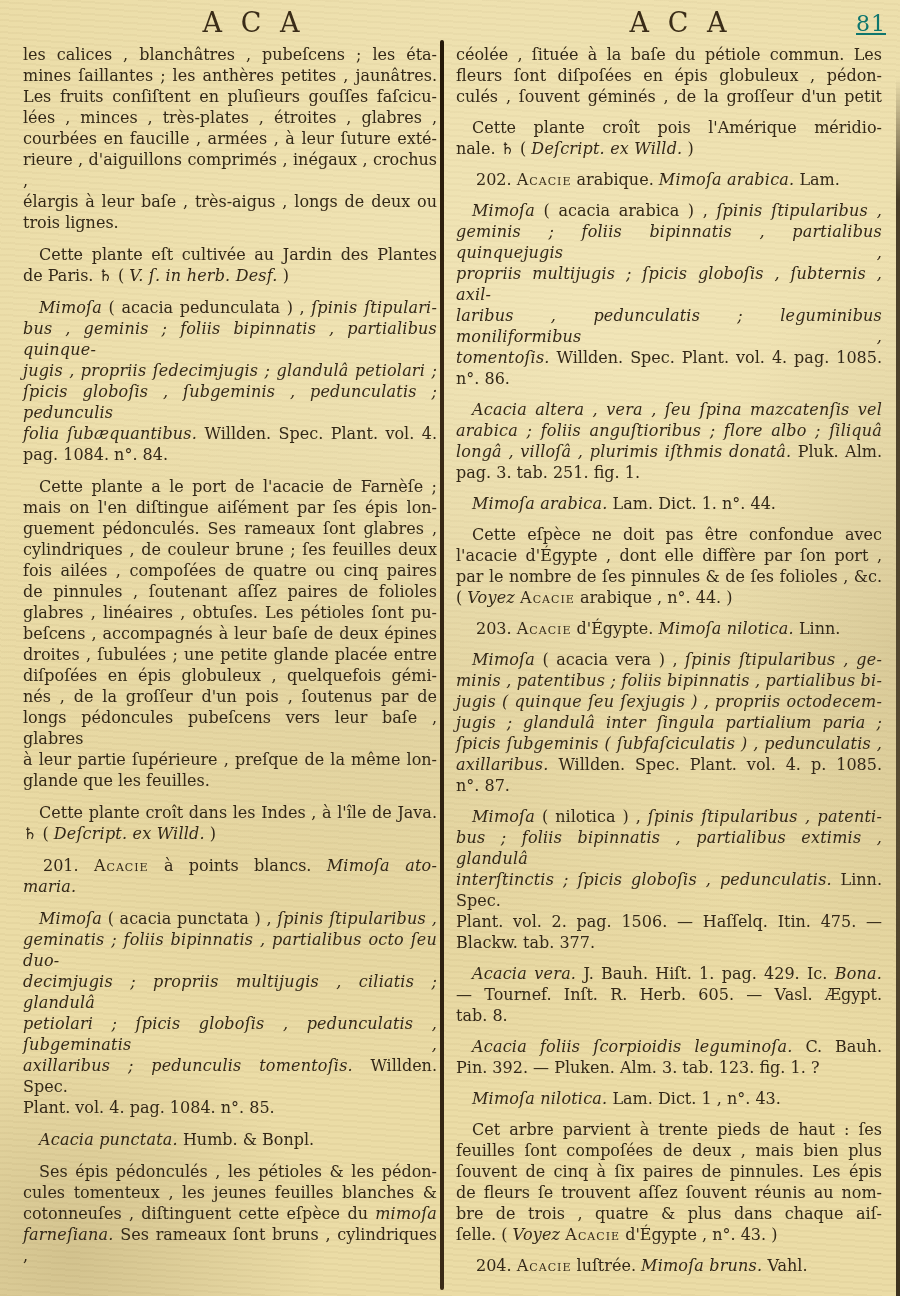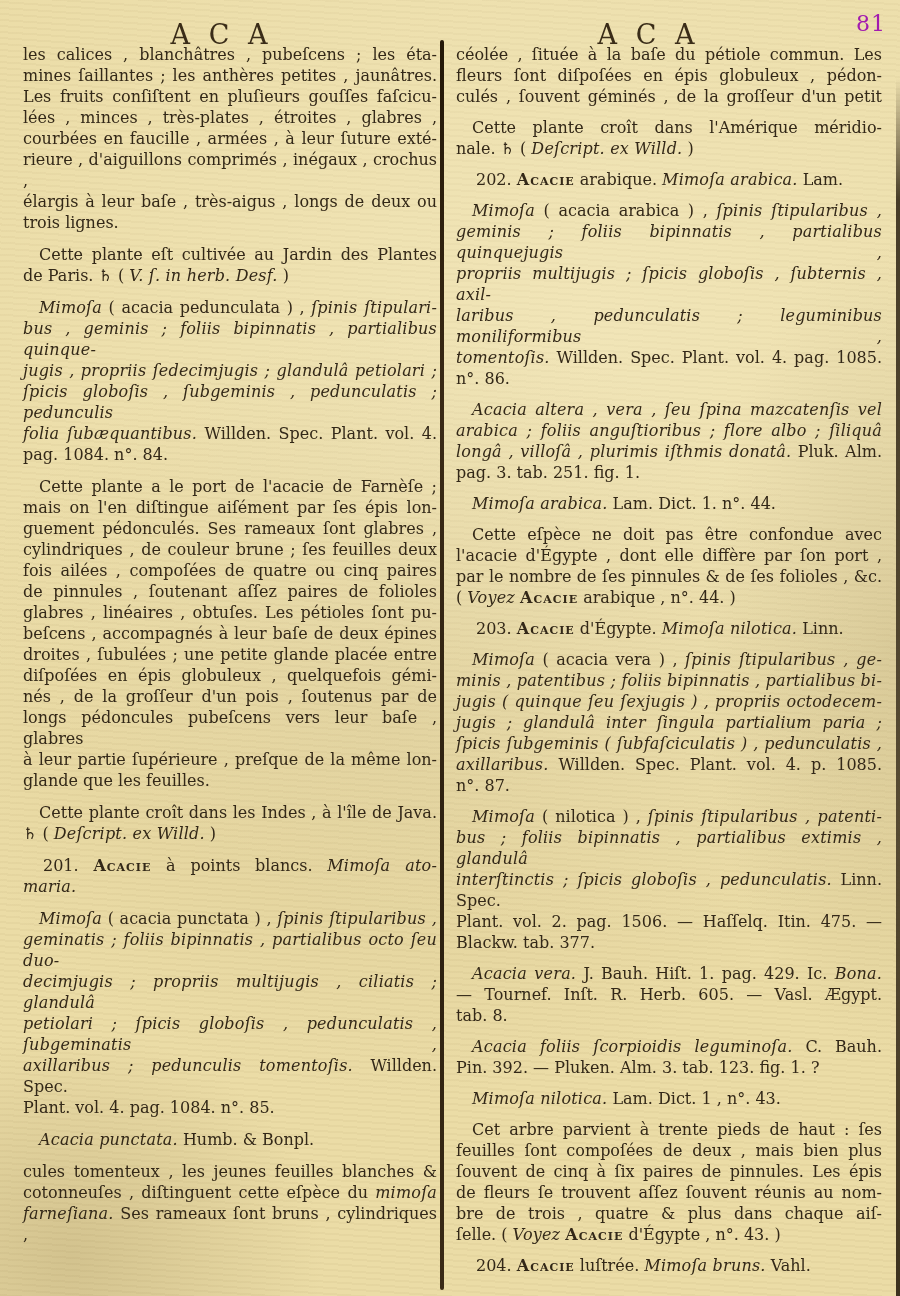--- a/index.html
+++ b/index.html
@@ -11,39 +11,39 @@
   }
   .page::before{
     content:"";position:absolute;inset:0;pointer-events:none;
     background:
       radial-gradient(ellipse 120% 70% at 65% 25%, rgba(255,250,225,0.30), transparent 70%),
       radial-gradient(ellipse 70% 40% at 45% 55%, rgba(120,95,45,0.10), transparent 75%),
       radial-gradient(ellipse 40% 25% at 8% 97%, rgba(100,78,35,0.18), transparent 70%),
       radial-gradient(ellipse 30% 45% at 99% 50%, rgba(100,78,35,0.16), transparent 70%),
       repeating-linear-gradient(4deg, rgba(125,100,52,0.05) 0 2px, transparent 2px 6px);
   }
-  .running-title{position:absolute;top:19px;font-size:27px;letter-spacing:2px;word-spacing:6px;color:#3a2c18;}
+  .running-title{position:absolute;top:7px;font-size:27px;letter-spacing:2px;word-spacing:6px;color:#3a2c18;padding-left:32px;}
   .running-title.left{left:0;width:440px;text-align:center;}
   .running-title.right{left:447px;width:400px;text-align:center;}
-  .page-number{position:absolute;top:11px;right:14px;font-size:22px;letter-spacing:1px;color:#a21caf;}
+  .page-number{position:absolute;top:11px;right:14px;font-size:22px;letter-spacing:1px;color:#0f766e;text-decoration:underline;}
   .divider{position:absolute;left:440px;top:40px;height:1250px;width:4px;border-radius:2px;
     background:linear-gradient(#241808 2%, #3a2a16 30%, #2c2010 70%, #3a2a16);}
   .right-edge{position:absolute;right:0;top:78px;bottom:0;width:4px;
     background:linear-gradient(rgba(42,31,16,0), rgba(42,31,16,0.85) 10%, rgba(42,31,16,0.75) 60%, rgba(42,31,16,0.9));}
   .col{position:absolute;top:44px;font-size:16px;line-height:21px;}
   .col-left{left:23px;width:414px;}
   .col-right{left:456px;width:426px;}
   .para{margin:0 0 11px;}
   .col-right .para{margin-bottom:10px;}
   .para.head{margin-top:6px;}
   .line{text-align:justify;text-align-last:justify;min-height:21px;}
   .line.lastline{text-align-last:auto;}
   .line.first{text-indent:16px;}
   .head .line.first{text-indent:20px;}
-  .sc{font-variant:small-caps;letter-spacing:1px;font-weight:bold;}
+  .sc{font-variant:small-caps;letter-spacing:1px;}
   i{letter-spacing:0.2px;}
 </style>
 </head>
 <body>
 
 <div class="page">
   <div class="running-title left">A C A</div>
   <div class="running-title right">A C A</div>
   <div class="page-number">81</div>
 
@@ -102,34 +102,35 @@
         <div class="line"><i>geminatis ; foliis bipinnatis , partialibus octo ſeu duo-</i></div>
         <div class="line"><i>decimjugis ; propriis multijugis , ciliatis ; glandulâ</i></div>
         <div class="line"><i>petiolari ; ſpicis globoſis , pedunculatis , ſubgeminatis ,</i></div>
         <div class="line"><i>axillaribus ; pedunculis tomentoſis.</i> Willden. Spec.</div>
         <div class="line lastline">Plant. vol. 4. pag. 1084. n°. 85.</div>
       </div>
       <div class="para cite">
         <div class="line first lastline"><i>Acacia punctata.</i> Humb. &amp; Bonpl.</div>
       </div>
       <div class="para body">
+        <div class="line first">Ses épis pédonculés , les pétioles &amp; les pédon-</div>
         <div class="line">cules tomenteux , les jeunes feuilles blanches &amp;</div>
         <div class="line">cotonneuſes , diſtinguent cette eſpèce du <i>mimoſa</i></div>
         <div class="line"><i>farneſiana.</i> Ses rameaux ſont bruns , cylindriques ,</div>
       </div>
     </div>
 
   <div class="col col-right">
       <div class="para cont">
         <div class="line">céolée , ſituée à la baſe du pétiole commun. Les</div>
         <div class="line">fleurs ſont diſpoſées en épis globuleux , pédon-</div>
         <div class="line">culés , ſouvent géminés , de la groſſeur d'un petit</div>
       </div>
       <div class="para body">
-        <div class="line first">Cette plante croît dans l'Amérique méridio-</div>
+        <div class="line first">Cette plante croît pois l'Amérique méridio-</div>
         <div class="line lastline">nale. ♄ ( <i>Deſcript. ex Willd.</i> )</div>
       </div>
       <div class="para head">
         <div class="line first lastline">202. <span class="sc">Acacie</span> arabique. <i>Mimoſa arabica.</i> Lam.</div>
       </div>
       <div class="para diag">
         <div class="line first"><i>Mimoſa</i> ( acacia arabica ) , <i>ſpinis ſtipularibus ,</i></div>
         <div class="line"><i>geminis ; foliis bipinnatis , partialibus quinquejugis ,</i></div>
         <div class="line"><i>propriis multijugis ; ſpicis globoſis , ſubternis , axil-</i></div>
         <div class="line"><i>laribus , pedunculatis ; leguminibus moniliformibus ,</i></div>

